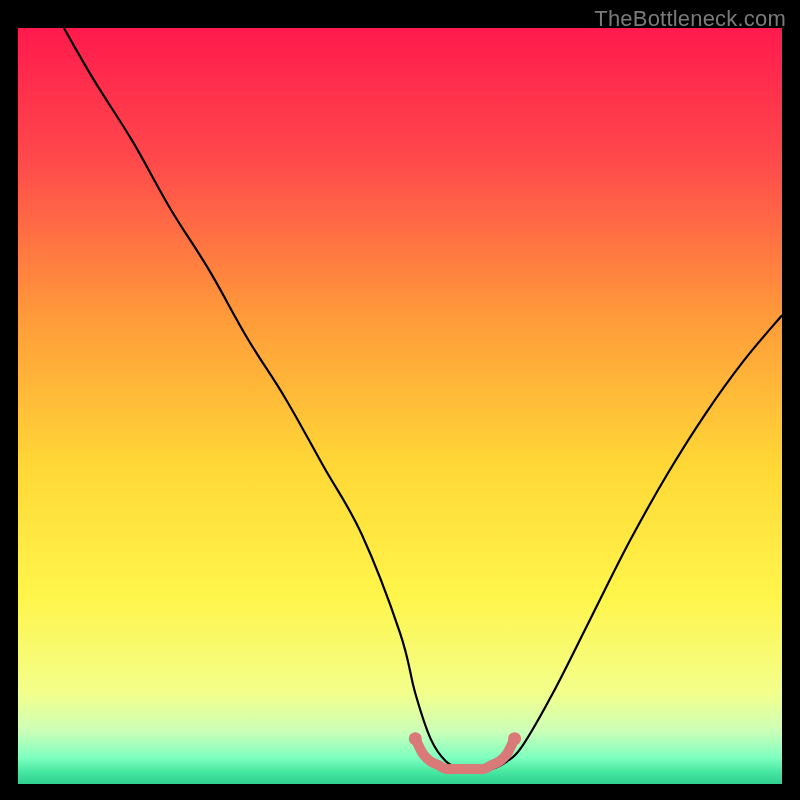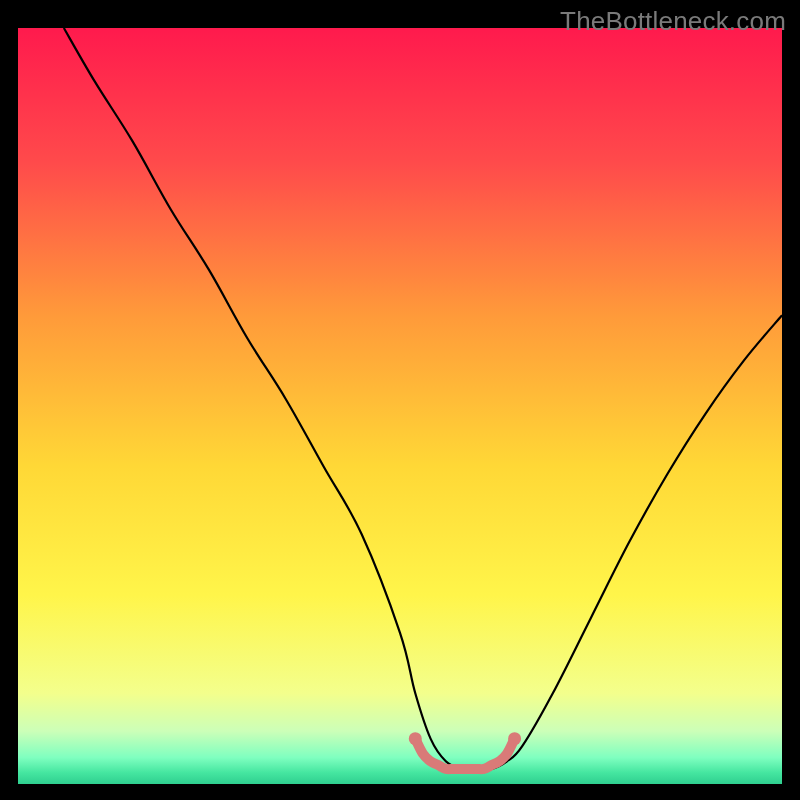--- a/index.html
+++ b/index.html
@@ -8,21 +8,21 @@
     position: relative;
     width: 800px;
     height: 800px;
     background: #000;
   }
   .watermark {
     position: absolute;
     top: 6px;
     right: 14px;
     color: #7a7a7a;
-    font-size: 26px;
+    font-size: 22px;
     font-weight: 400;
     letter-spacing: 0.2px;
     z-index: 10;
     text-align: right;
   }
   .plot-area {
     position: absolute;
     left: 18px;
     top: 28px;
     width: 764px;

